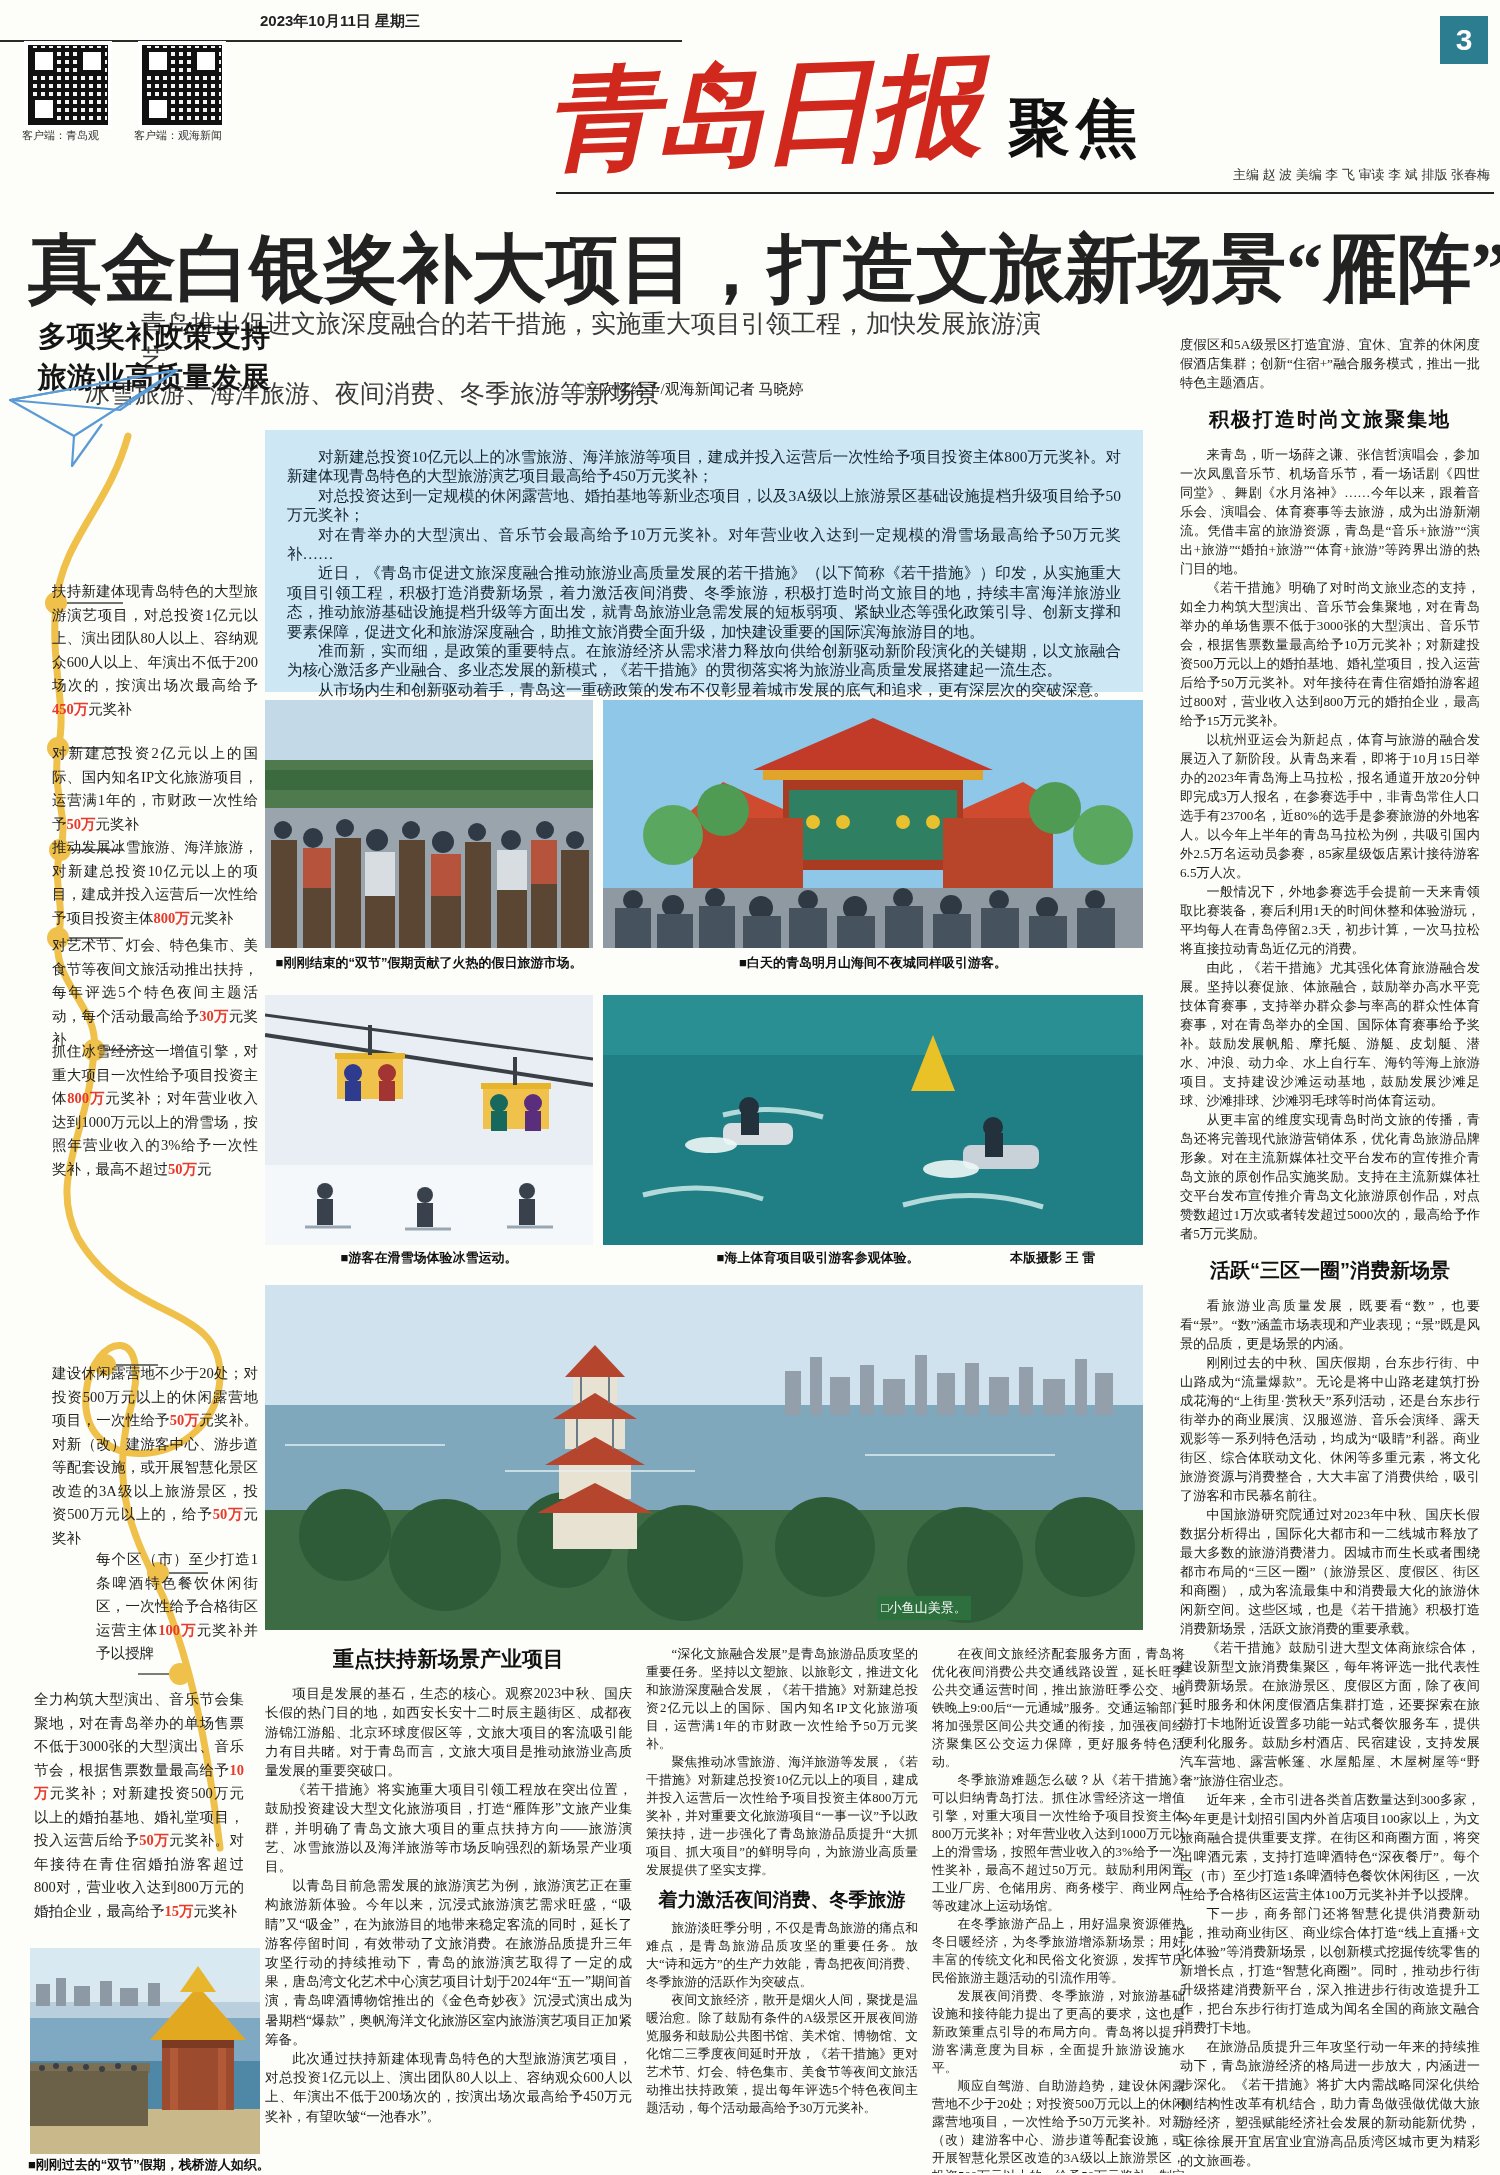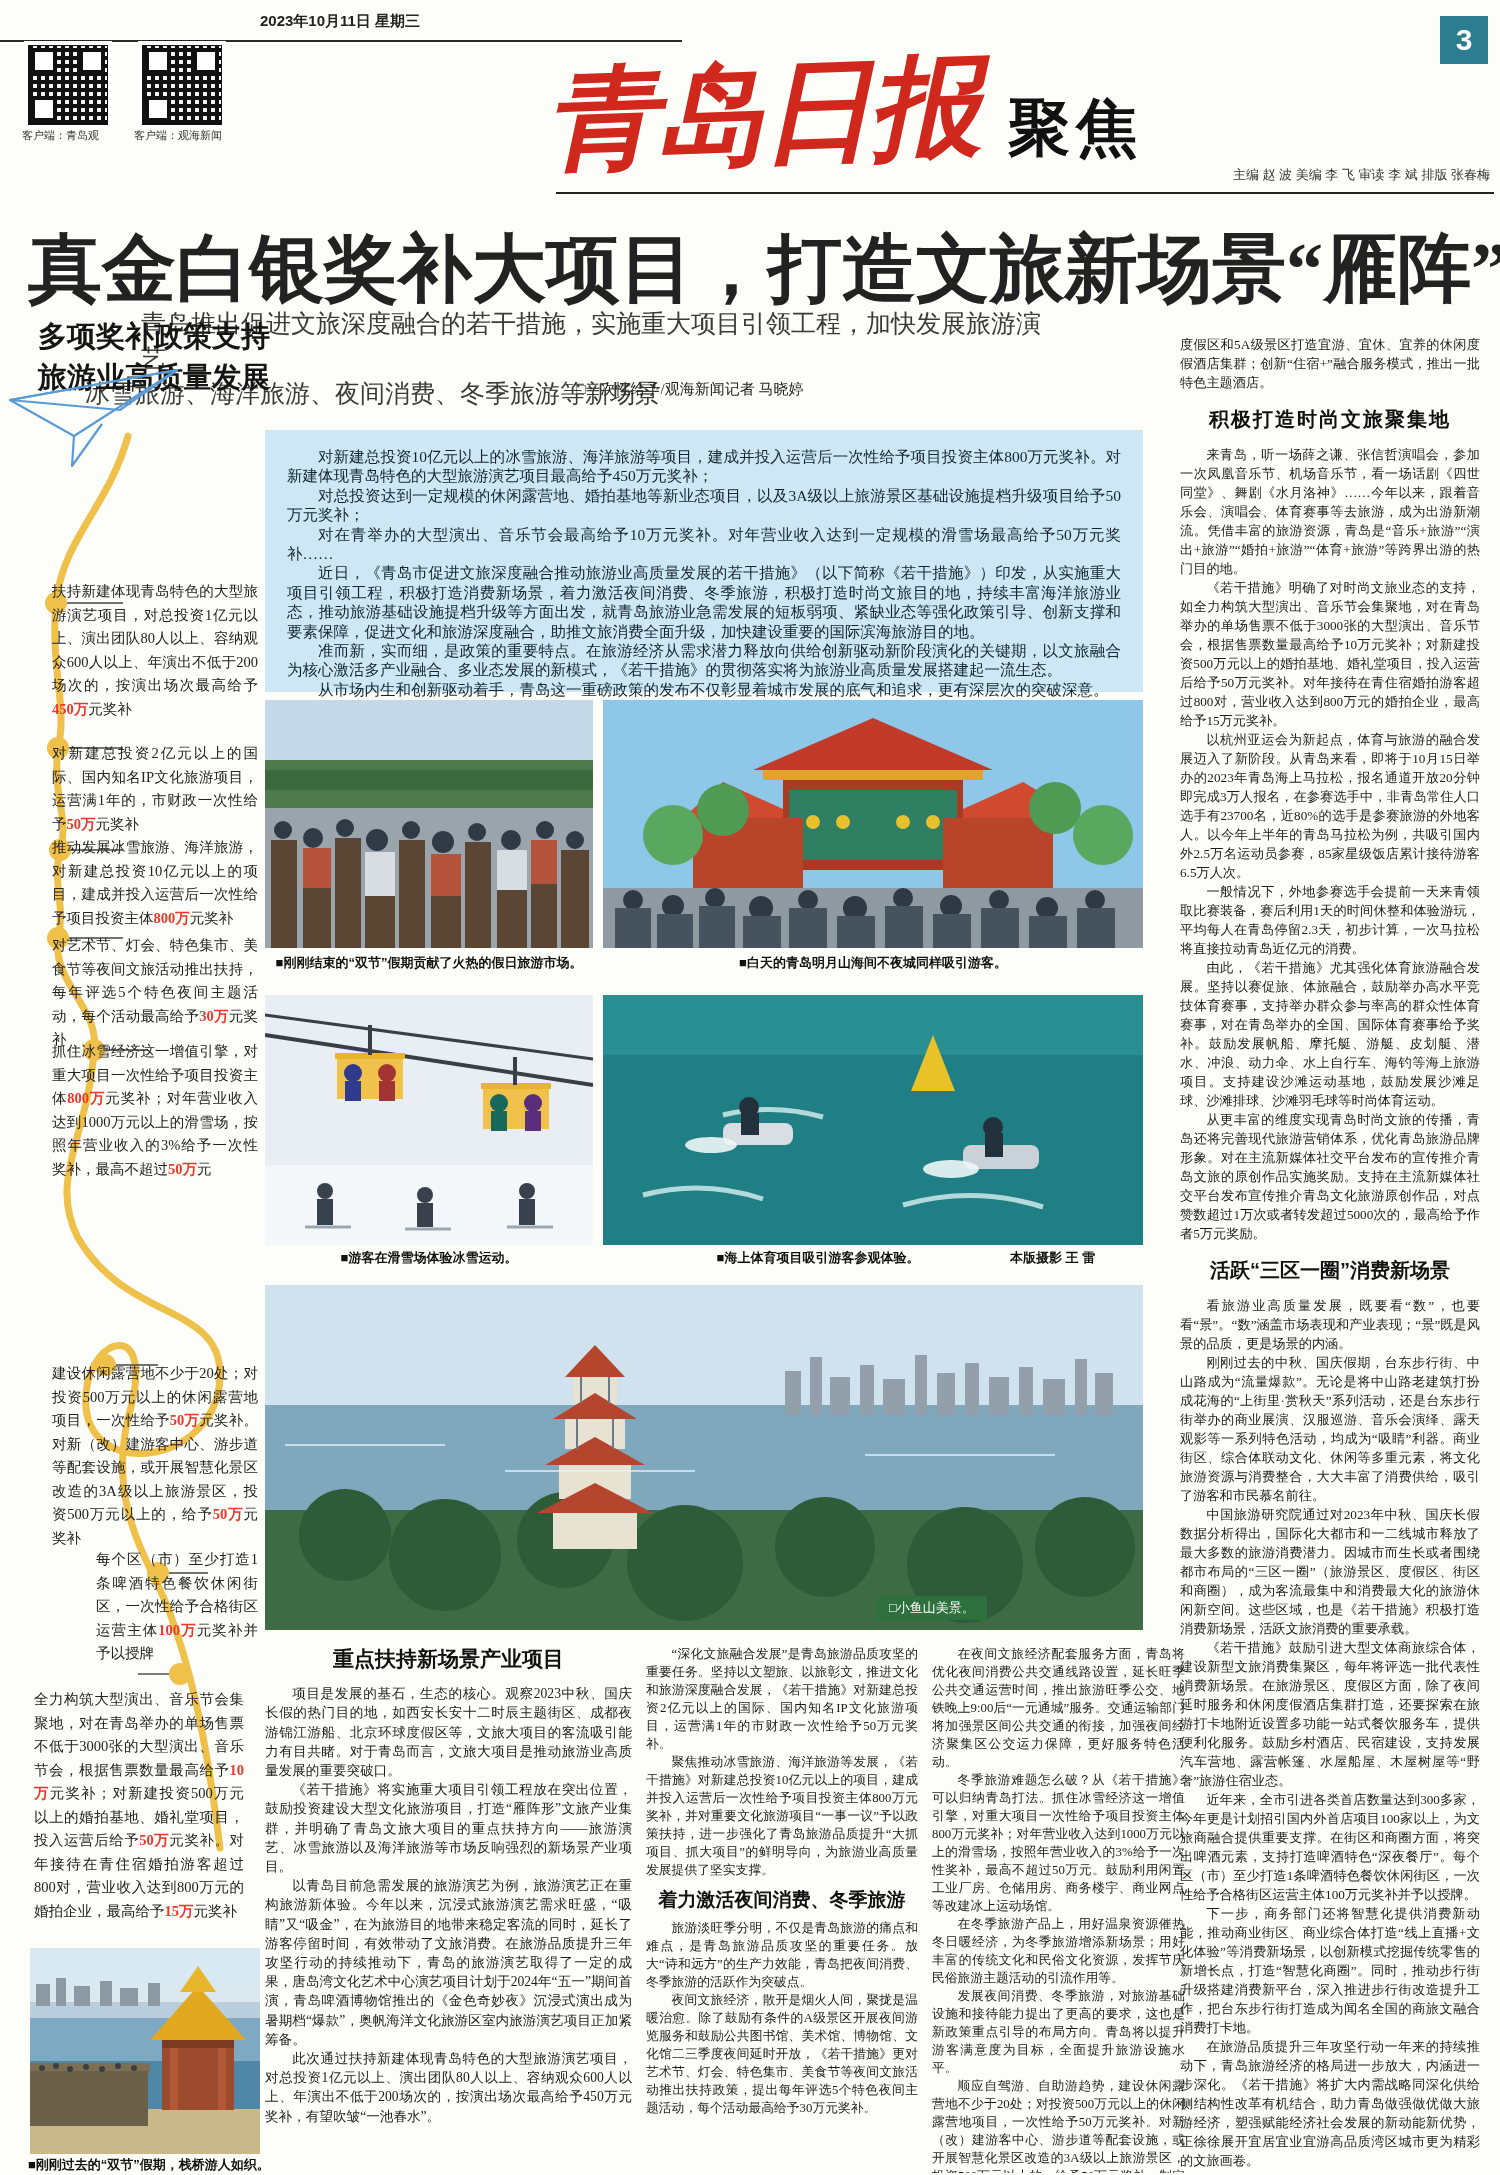--- a/index.html
+++ b/index.html
@@ -42,21 +42,21 @@
               font-family:"Liberation Sans", sans-serif;white-space:nowrap;}
   
   .intro-box{left:265px;top:430px;width:878px;height:262px;background:#cde7f5;box-sizing:border-box;
              padding:17px 22px;}
   .intro-box p{margin:0;text-indent:2em;font-size:15.5px;line-height:19.4px;text-align:justify;color:#13242e;}
   
   .ph{overflow:hidden;}
   .caption{font-size:13px;font-weight:bold;color:#111;text-align:center;
            font-family:"Liberation Sans", sans-serif;}
   .scenic-label{position:absolute;left:612px;bottom:10px;background:#2e6f3e;color:#fff;font-size:13px;
-                padding:3px 12px;font-family:"Liberation Sans", sans-serif;}
+                padding:3px 4px;font-family:"Liberation Sans", sans-serif;}
   
   .news-col{font-size:13.2px;line-height:18.6px;}
   .news-col p{margin:0;text-indent:2em;text-align:justify;}
   .col-head{font-family:"Liberation Sans", sans-serif;font-weight:900;text-align:center;color:#111;}
   .rail p{margin:0;text-indent:2em;text-align:justify;font-size:13.2px;line-height:19px;}
   svg{display:block;}
 </style>
 </head>
 <body>
 

